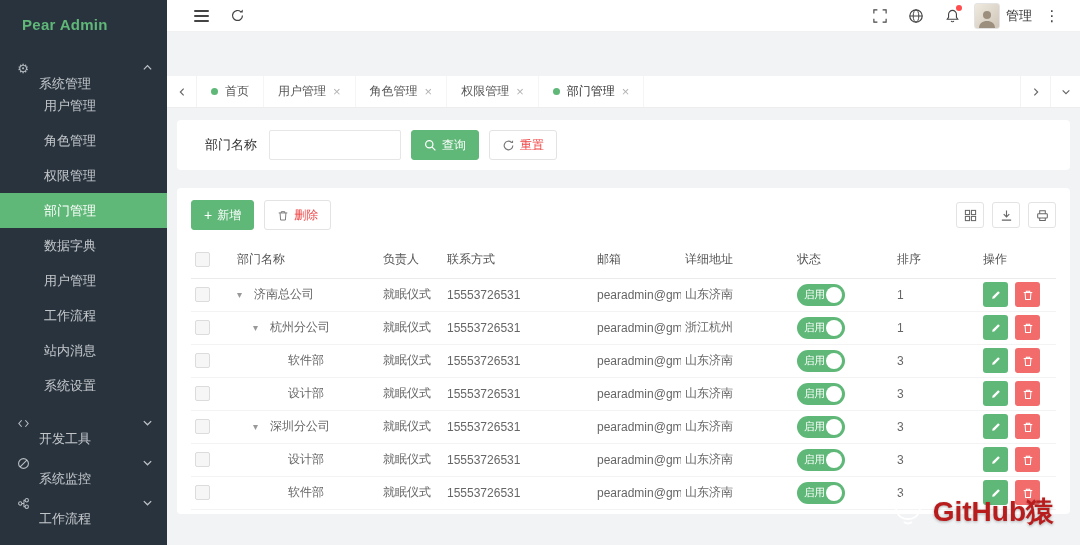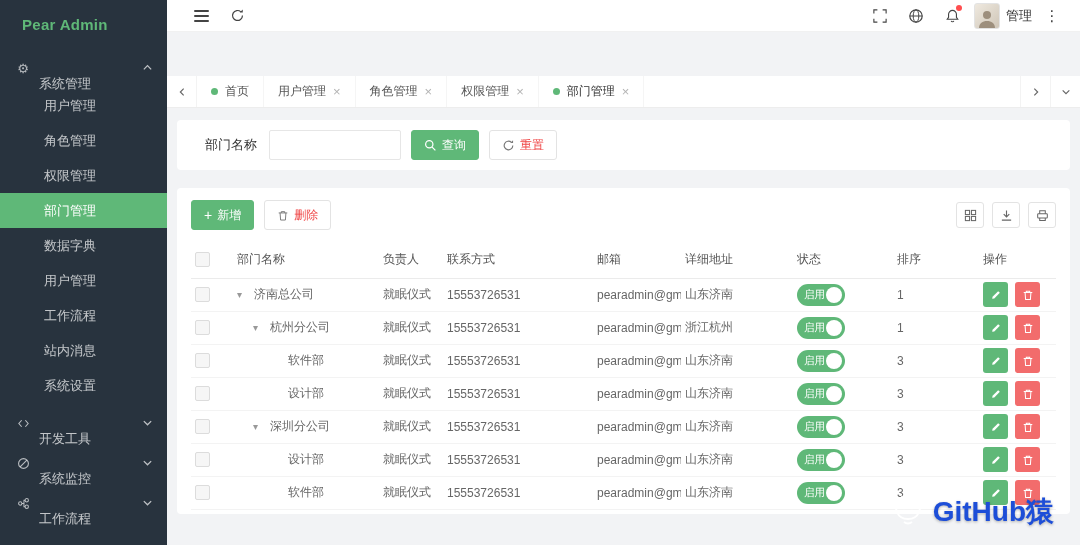--- a/index.html
+++ b/index.html
@@ -64,21 +64,21 @@
   td.ind-1 { padding-left:20px; }
   td.ind-2 { padding-left:38px; }
   .toggle { width:48px; height:22px; background:#5FB878; border-radius:12px; position:relative; display:inline-flex; align-items:center; cursor:pointer; vertical-align:middle; }
   .toggle .t-label { color:#fff; font-size:10.5px; padding-left:7px; }
   .toggle .knob { position:absolute; right:3px; top:3px; width:16px; height:16px; background:#fff; border-radius:50%; }
   .ops { display:flex; gap:7px; }
   .op-btn { width:25px; height:25px; border-radius:3px; border:none; display:flex; align-items:center; justify-content:center; cursor:pointer; }
   .op-edit { background:#5FB878; }
   .op-del { background:#f26c6c; }
 
-  .watermark { position:absolute; right:26px; bottom:14px; display:flex; align-items:center; gap:7px; color:#1d4ed8; font-size:28px; font-weight:bold; text-shadow:0 1px 3px rgba(0,0,0,.3); }
+  .watermark { position:absolute; right:26px; bottom:14px; display:flex; align-items:center; gap:7px; color:#b91c1c; font-size:28px; font-weight:bold; text-shadow:0 1px 3px rgba(0,0,0,.3); }
 </style>
 </head>
 <body>
 
 <div class="app">
 
   <aside class="sidebar">
     <div class="logo">Pear Admin</div>
 
     <div class="menu-group-head">

